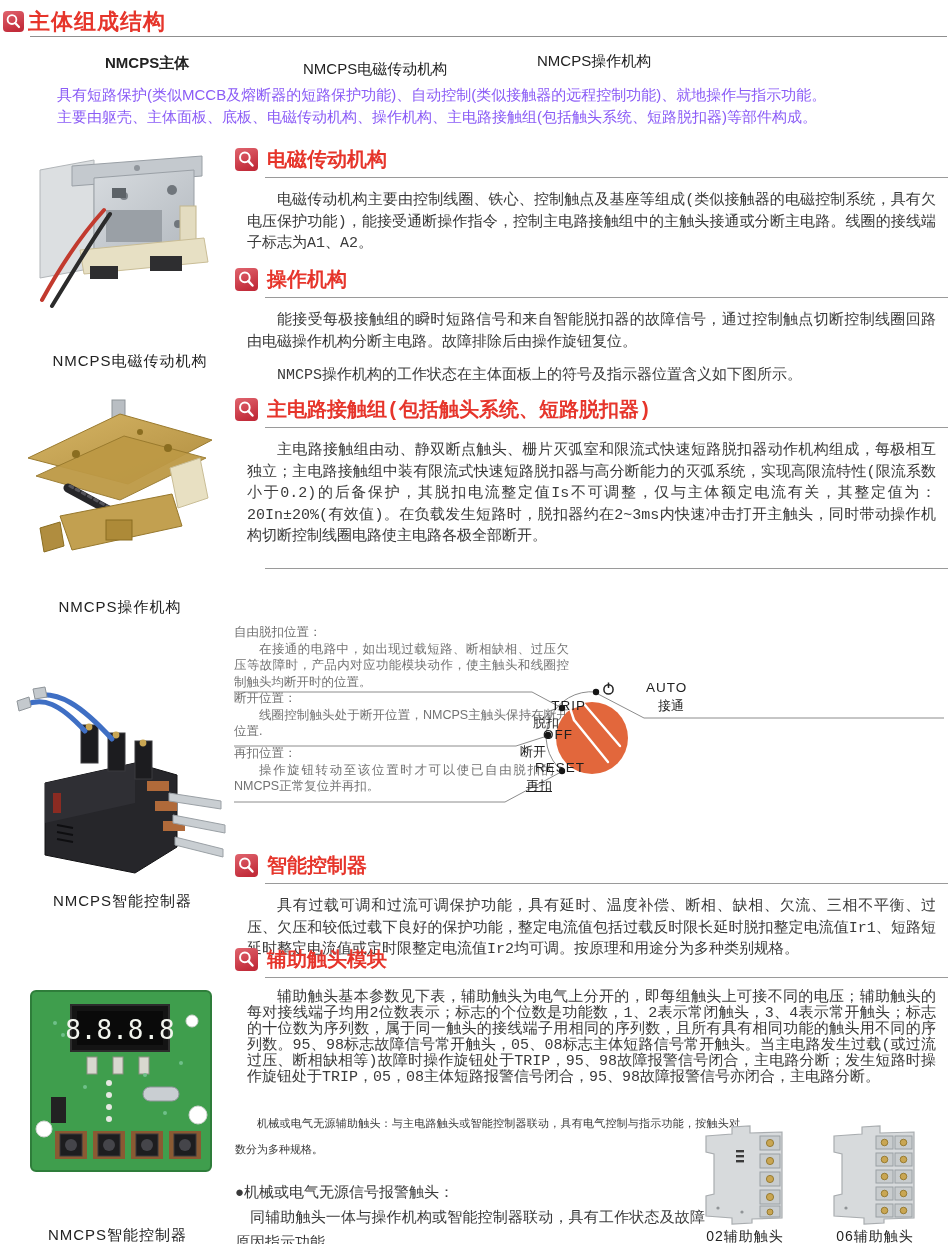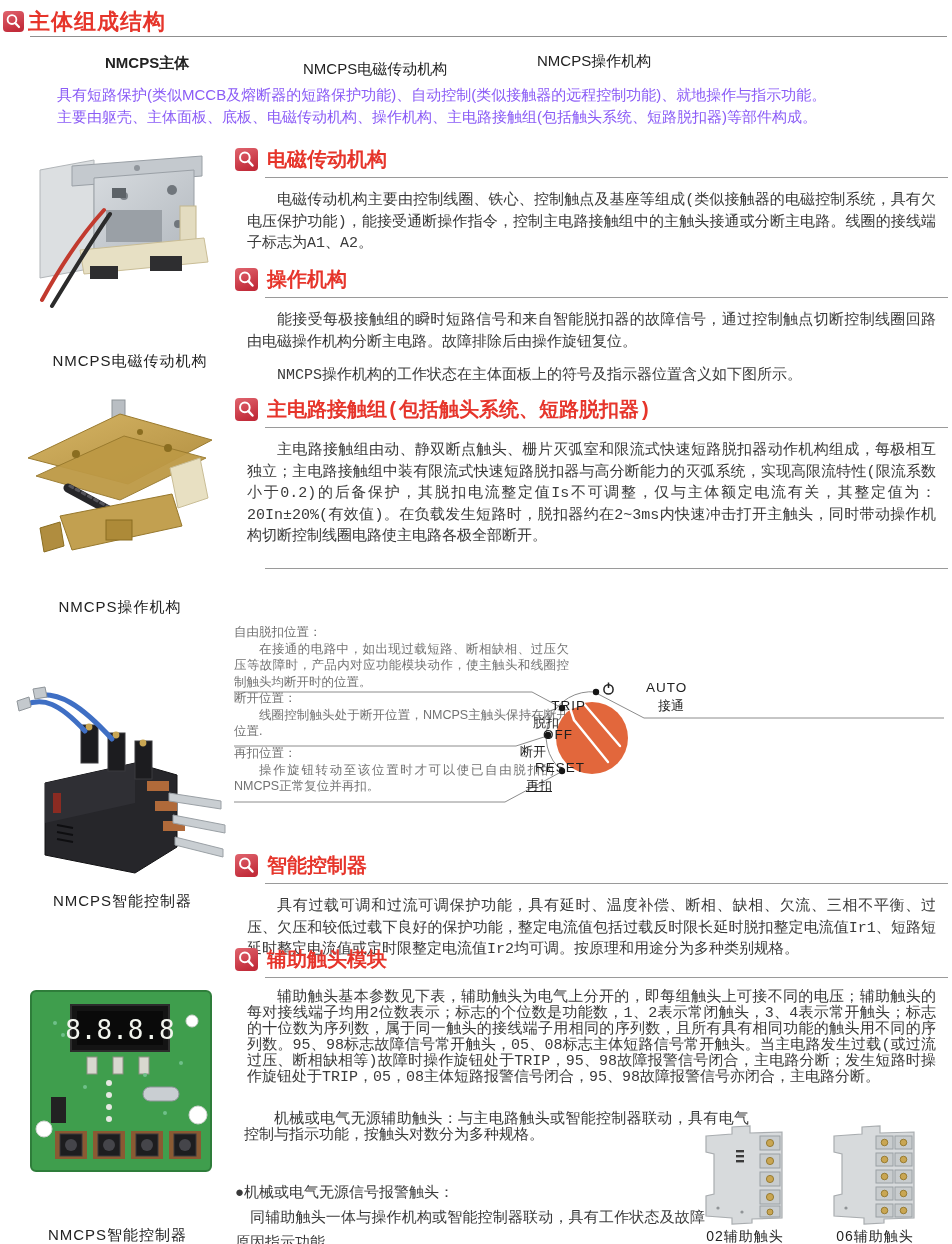--- a/index.html
+++ b/index.html
@@ -33,21 +33,21 @@
 
   
   .ann{position:absolute;font-size:12.5px;line-height:16.5px;color:#737373;text-align:justify;}
   .ann .t{text-indent:0;}
   .ann .b{text-indent:2em;}
   .klabel{position:absolute;font-size:13.5px;color:#1e1e1e;letter-spacing:1px;white-space:nowrap;margin-left:27px;}
   .klabel-cn{position:absolute;font-size:13px;color:#1e1e1e;white-space:nowrap;}
   .ra{text-align:right;}
 
   
-  .aux-extra{left:244px;top:1110px;width:505px;font-size:15px;line-height:16px;text-align:justify;text-indent:2em;color:#3a3a3a;}
+  .aux-extra{left:235px;top:1110px;width:505px;font-size:11px;line-height:26px;text-align:justify;text-indent:2em;color:#3a3a3a;}
   .aux-bullet{left:235px;top:1180px;width:470px;font-size:15px;color:#3a3a3a;}
   .aux-bullet .bt{line-height:24px;}
   .aux-bullet .bb{line-height:25px;text-indent:1em;text-align:justify;}
 </style>
 </head>
 <body>
 
 <div class="page">
 
   <div class="abs doc-icon">

